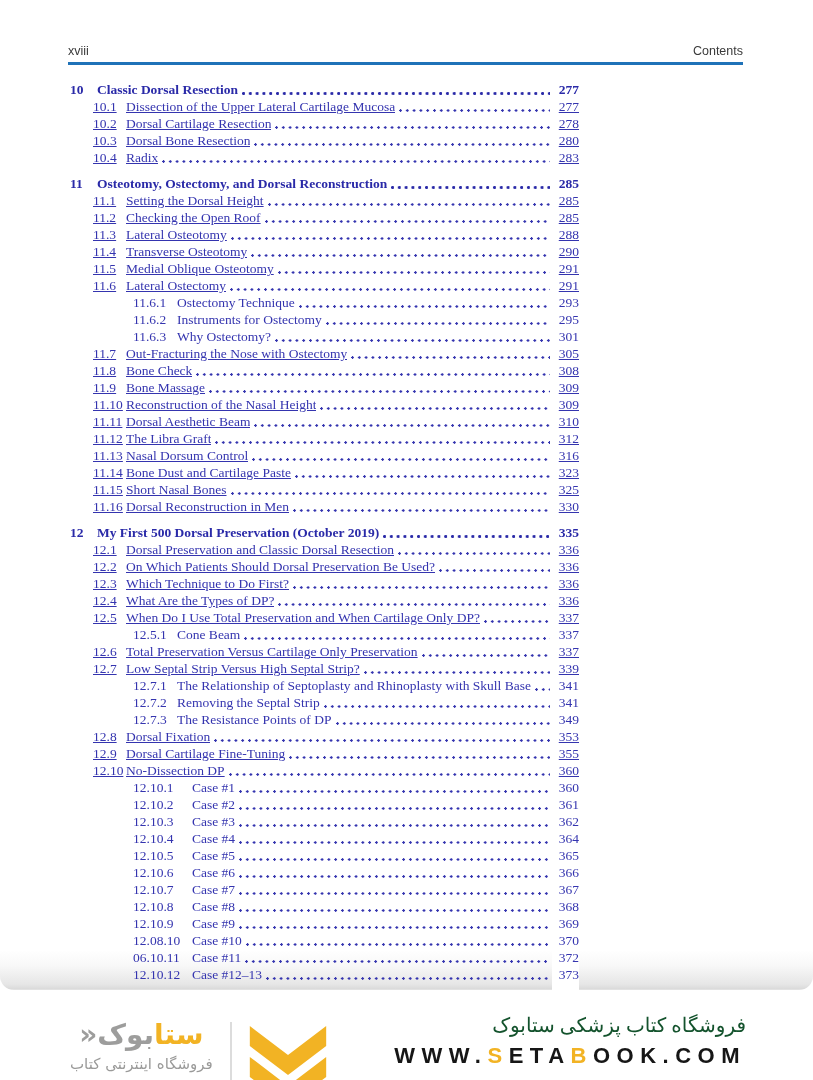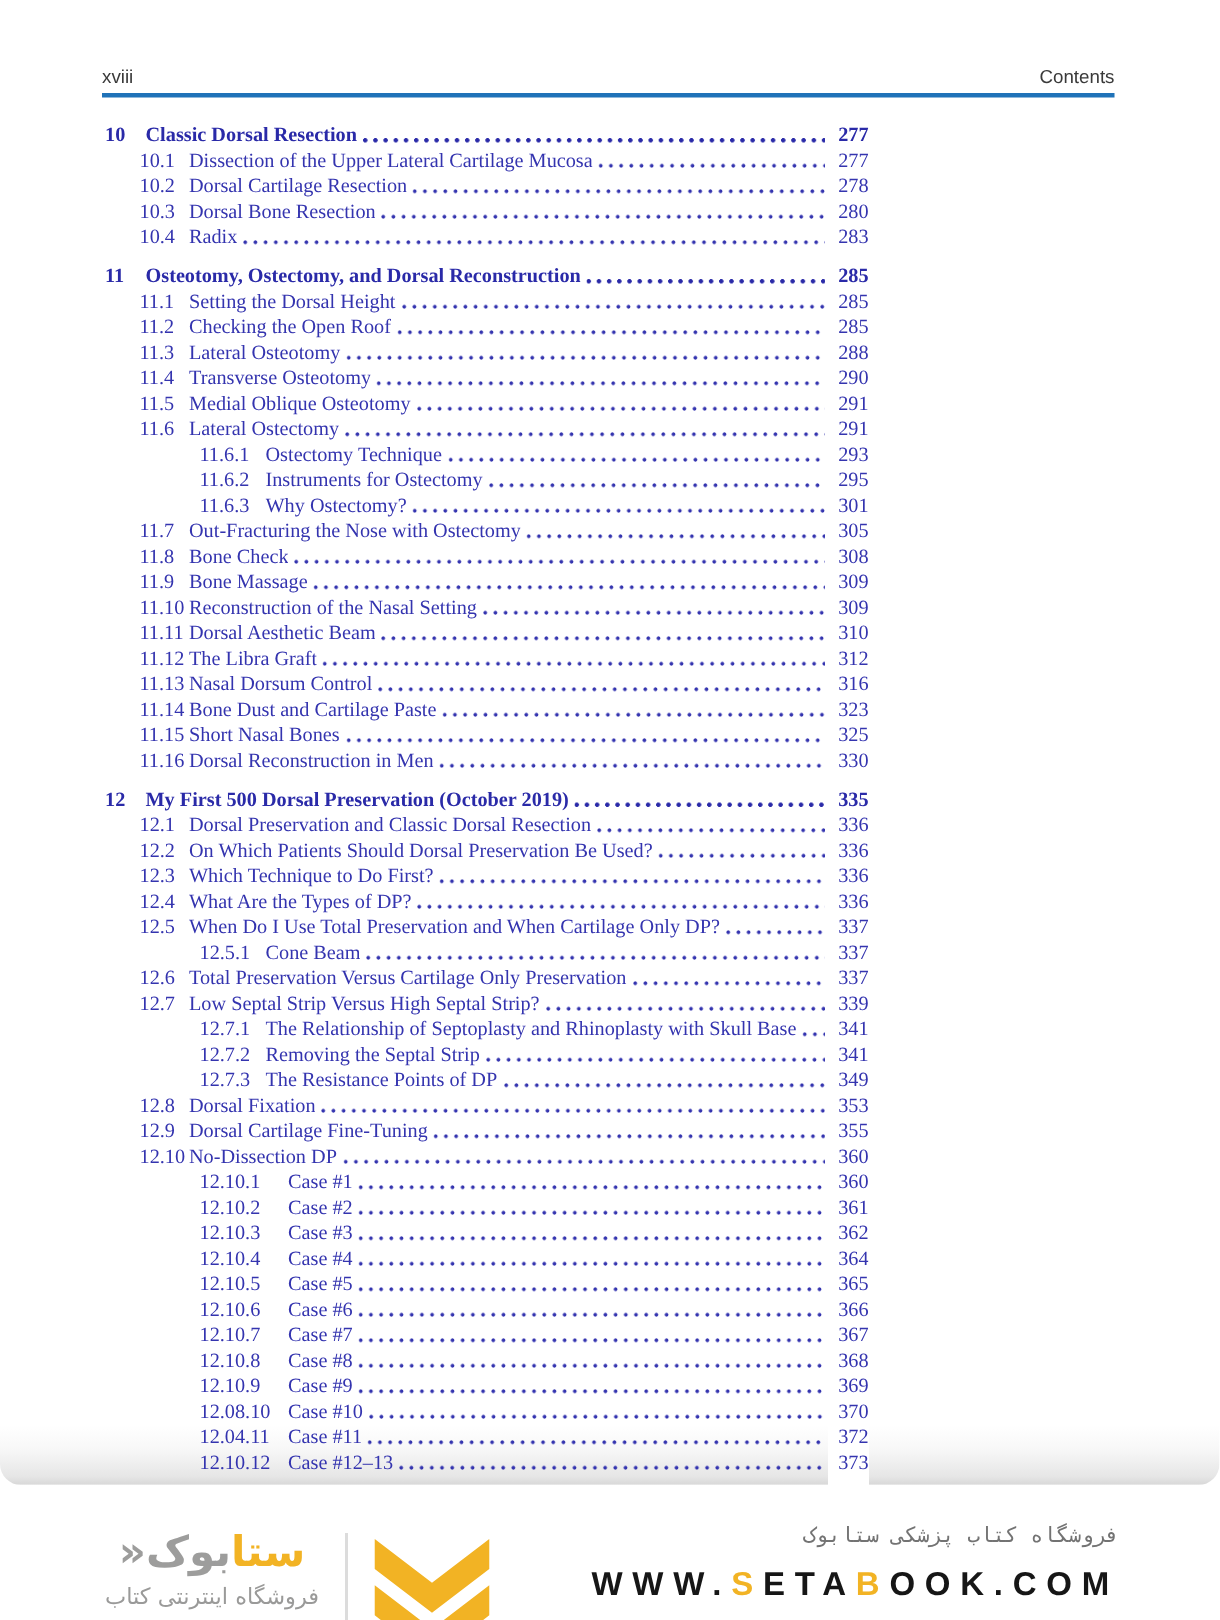--- a/index.html
+++ b/index.html
@@ -24,21 +24,21 @@
   .row .leader::after { content:""; position:absolute; left:4px; right:2px; bottom:3px; height:3px;
          background-image:radial-gradient(circle at 1.5px 1.5px, var(--tocblue,#3434AF) 1.05px, transparent 1.45px);
          background-size:6.8px 3px; background-repeat:repeat-x; background-position:left bottom; }
   .row .page { flex:none; width:27px; text-align:right; }
 
   .row.ch { font-weight:700; color:var(--tocbold,#2A2AA8); margin-top:9px; }
   .row.ch:first-child { margin-top:4px; }
   .row.ch .num { width:27px; }
   .row.ch .leader::after {
          background-image:radial-gradient(circle at 1.5px 1.5px, var(--tocbold,#2A2AA8) 1.3px, transparent 1.6px); }
-  .row.s   { padding-left:23px; }  .row.s .num   { width:33px; }
+  .row.s   { padding-left:23px;text-decoration:underline; }  .row.s .num   { width:33px; }
   .row.ss  { padding-left:63px;justify-content:flex-end; }  .row.ss .num  { width:44px; }
   .row.ss2 { padding-left:63px; }  .row.ss2 .num { width:59px; }
 
   
   .scan-shadow { position:absolute; left:0; right:0; top:950px; height:40px; z-index:1;
          background:linear-gradient(180deg, rgba(130,130,130,0) 0%, rgba(130,130,130,0.06) 40%,
                     rgba(130,130,130,0.20) 86%, rgba(130,130,130,0.30) 98%, rgba(130,130,130,0.12) 100%);
          border-radius:0 0 14px 14px; }
 
   
@@ -48,22 +48,22 @@
   .wordmark { direction:rtl; font-family:"DejaVu Sans", sans-serif; font-weight:700;
               font-size:28px; line-height:34px; letter-spacing:0.5px; white-space:nowrap; }
   .wm-accent { color:var(--accent,#F2B324); }
   .wm-gray   { color:var(--lgray,#9D9D9C); }
   .tagline { direction:rtl; margin-top:3px; font-family:"DejaVu Sans", sans-serif;
              font-size:15px; color:#9a9a99; }
   .logo-divider { width:2px; height:58px; background:#dcdcdc; margin:4px 15px 0 17px; }
   .emblem { margin-top:8px; display:block; }
 
   .store-info { position:absolute; right:67px; top:0; text-align:right; }
-  .store-title { direction:rtl; font-family:Liberation Mono, monospace; font-size:14px;
-                 color:#737373; line-height:26px; }
+  .store-title { direction:rtl; font-family:Liberation Serif, serif; font-size:20px;
+                 color:#14532d; line-height:26px; }
   .website { margin-top:5px; font-family:"Liberation Sans", sans-serif; font-weight:700;
              font-size:22px; letter-spacing:6.5px; color:#161616; white-space:nowrap; }
   .website .accent { color:var(--accent,#F2B324); }
   .website .dark   { color:#161616; }
 </style>
 </head>
 <body>
 
 <div class="page">
 
@@ -179,21 +179,21 @@
         <span class="page">308</span>
       </div>
       <div class="row s">
         <span class="num">11.9</span>
         <span class="title">Bone Massage</span>
         <span class="leader"></span>
         <span class="page">309</span>
       </div>
       <div class="row s">
         <span class="num">11.10</span>
-        <span class="title">Reconstruction of the Nasal Setting</span>
+        <span class="title">Reconstruction of the Nasal Height</span>
         <span class="leader"></span>
         <span class="page">309</span>
       </div>
       <div class="row s">
         <span class="num">11.11</span>
         <span class="title">Dorsal Aesthetic Beam</span>
         <span class="leader"></span>
         <span class="page">310</span>
       </div>
       <div class="row s">
@@ -370,21 +370,21 @@
         <span class="leader"></span>
         <span class="page">369</span>
       </div>
       <div class="row ss2">
         <span class="num">12.08.10</span>
         <span class="title">Case #10</span>
         <span class="leader"></span>
         <span class="page">370</span>
       </div>
       <div class="row ss2">
-        <span class="num">12.04.11</span>
+        <span class="num">06.10.11</span>
         <span class="title">Case #11</span>
         <span class="leader"></span>
         <span class="page">372</span>
       </div>
       <div class="row ss2">
         <span class="num">12.10.12</span>
         <span class="title">Case #12–13</span>
         <span class="leader"></span>
         <span class="page">373</span>
       </div>

